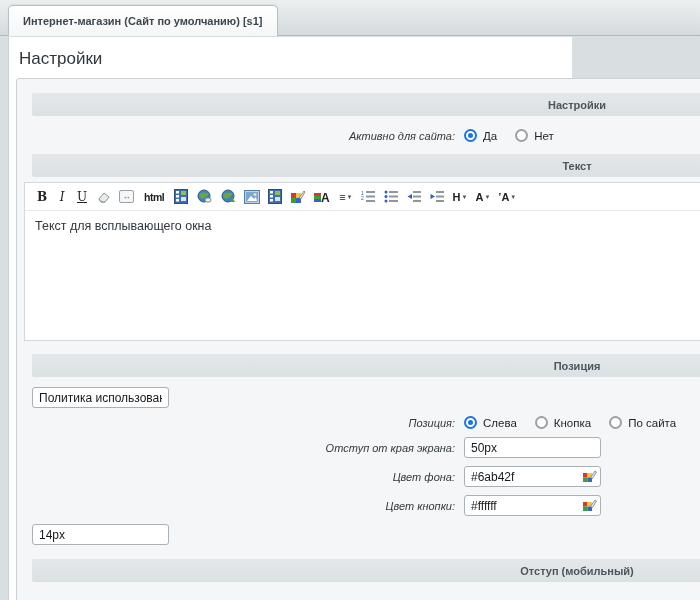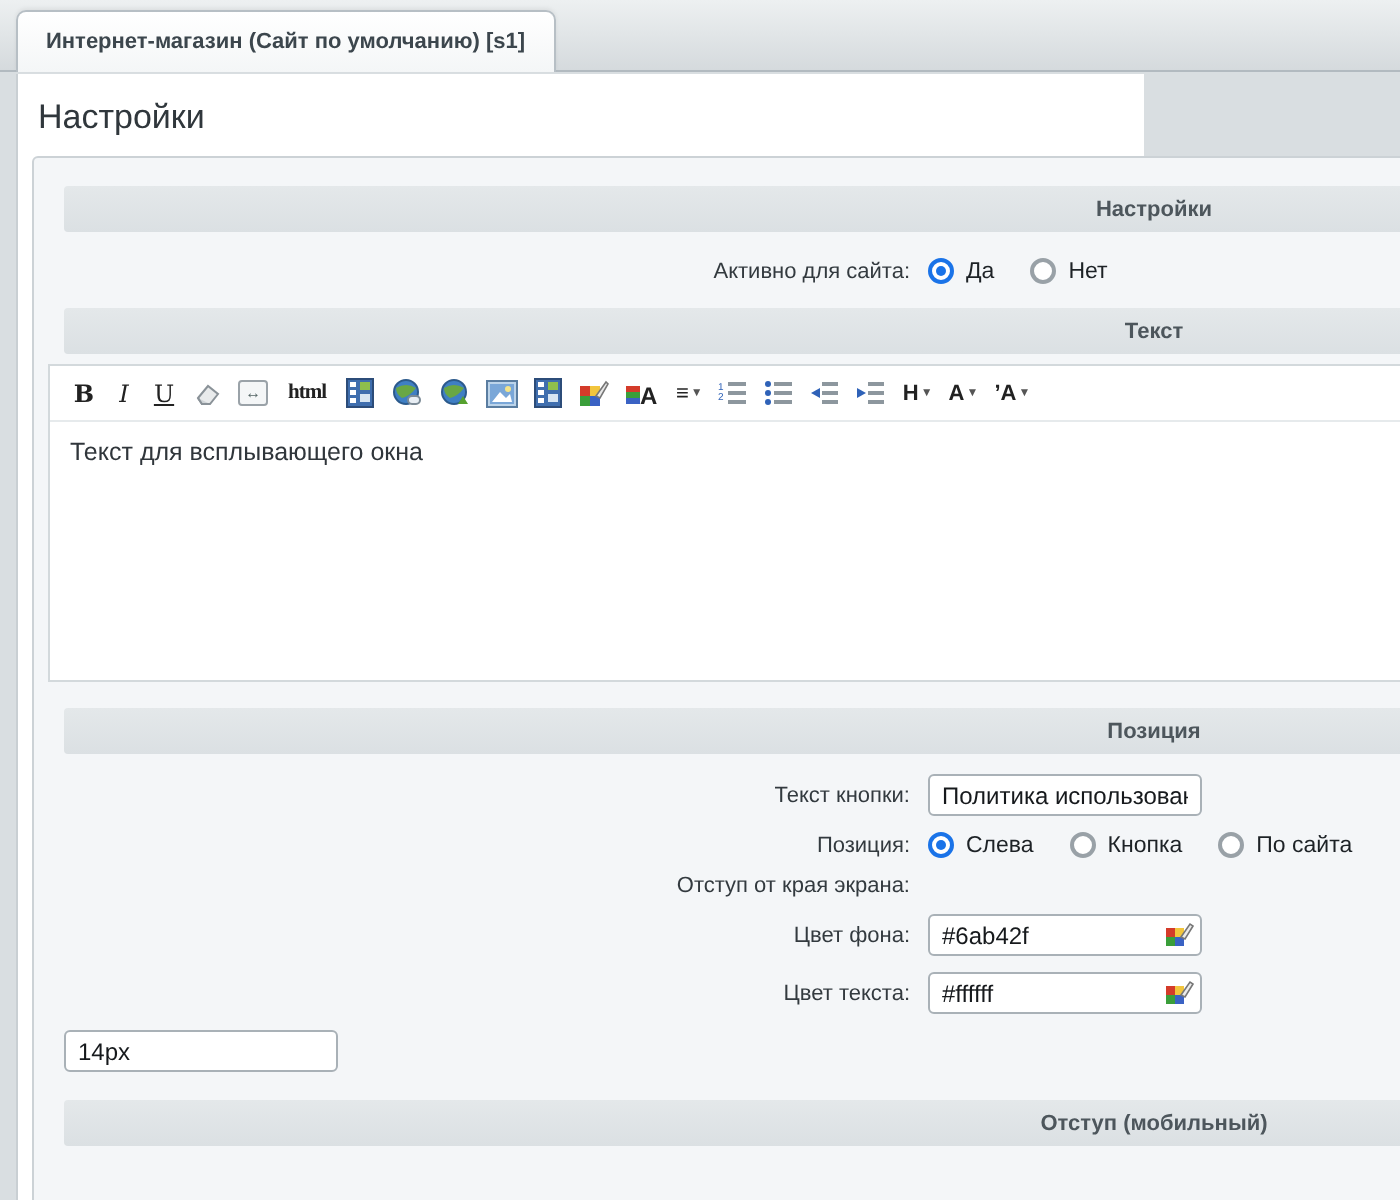--- a/index.html
+++ b/index.html
@@ -44,21 +44,21 @@
     height:23px; width:1090px;
     background:linear-gradient(#e4e8ea,#dbe0e3);
     border-radius:2px;
     display:flex; align-items:center; justify-content:center;
     font-size:11px; font-weight:bold; color:#4d565c;
   }
   
   .row { display:flex; align-items:center; width:1090px; }
   .row .lbl {
     width:432px; text-align:right; padding-right:9px;
-    font-size:11px; color:#333a3f; flex:none;
+    font-size:11px; color:#333a3f; flex:none;font-style:italic;
   }
   .row .val { display:flex; align-items:center; }
   .row-active { padding:13px 0 12px 0; }
   .mt10{margin-top:10px} .mt8{margin-top:8px} .mt14{margin-top:14px}
   
   .radio { width:13px; height:13px; border-radius:50%; display:inline-block; position:relative; flex:none; background:#fff; }
   .radio.unchecked { border:2px solid #99a1a7; }
   .radio.checked { border:2px solid #1a73e8; }
   .radio.checked::after { content:""; position:absolute; inset:2px; border-radius:50%; background:#1a73e8; }
   .radio-label { font-size:11.5px; color:#1d2226; margin:0 18px 0 6px;text-align:right; }
@@ -75,21 +75,21 @@
     margin-left:-8px; margin-top:5px; width:1098px;
     background:#fff; border:1px solid #d3d9dc;
   }
   .toolbar {
     height:28px; display:flex; align-items:center; gap:8px;
     padding:0 4px 0 11px; background:#fff; border-bottom:1px solid #e6eaec;
   }
   .tb { display:inline-flex; align-items:center; justify-content:center; height:16px; cursor:pointer; flex:none; }
   .tb-letter { font-family:"DejaVu Serif", serif; font-size:12px; color:#222; width:12px; }
   .tb-b{font-weight:bold} .tb-i{font-style:italic} .tb-u{text-decoration:underline}
-  .tb-html { font-family:Liberation Serif, serif; font-size:10.5px; font-weight:bold; color:#222; letter-spacing:-.5px; margin:4px 2px; }
+  .tb-html { font-family:Liberation Sans, sans-serif; font-size:10.5px; font-weight:bold; color:#222; letter-spacing:-.5px; margin:4px 2px; }
   .tb-code { width:15px; height:13px; border:1px solid #9aa2a8; border-radius:2px; font-size:8px; color:#566; background:#f4f6f7; }
   .tb-txt { font-family:"Liberation Sans",sans-serif; font-size:11px; font-weight:bold; color:#222; }
   .caret { font-size:6px; color:#555; margin-left:1px; }
   .ed-body { height:129px; padding:8px 10px; font-size:12.5px; color:#30363b; }
   .gap13 { height:13px; }
 </style>
 </head>
 <body>
 
 <div class="tab-strip">
@@ -249,21 +249,20 @@
         <div class="ed-body">Текст для всплывающего окна</div>
       </div>
 
       <div class="gap13"></div>
 
       <div class="section-header">
         <span>Позиция</span>
       </div>
 
       <div class="row mt10">
-        <div class="lbl">Текст кнопки:</div>
         <div class="val">
             <span class="inp-wrap">
           <input class="txt-input" value="Политика использования" style="">
         </span>
           </div>
       </div>
 
       <div class="row mt8">
         <div class="lbl">Позиция:</div>
         <div class="val">
@@ -271,20 +270,25 @@
           <span class="radio-label">Слева</span>
           <span class="radio unchecked"></span>
           <span class="radio-label">Кнопка</span>
           <span class="radio unchecked"></span>
           <span class="radio-label">По сайта</span>
         </div>
       </div>
 
       <div class="row mt8">
         <div class="lbl">Отступ от края экрана:</div>
+        <div class="val">
+            <span class="inp-wrap">
+          <input class="txt-input" value="50px" style="">
+        </span>
+          </div>
       </div>
 
       <div class="row mt8">
         <div class="lbl">Цвет фона:</div>
         <div class="val">
             <span class="inp-wrap">
           <input class="txt-input" value="#6ab42f" style="">
           <span class="picker-btn">
             <svg width="15" height="15">
                   <rect x="1" y="4" width="4.5" height="4.5" fill="#d43b2a"></rect>
@@ -292,21 +296,21 @@
                   <rect x="1" y="8.5" width="4.5" height="4.5" fill="#3a9e3a"></rect>
                   <rect x="5.5" y="8.5" width="4.5" height="4.5" fill="#3a62c4"></rect>
                   <path d="M8.5 8.5 L13 2 L14.5 3 L10.5 9.5 Z" fill="#ececec" stroke="#777" stroke-width="0.8"></path>
                 </svg>
           </span>
         </span>
           </div>
       </div>
 
       <div class="row mt8">
-        <div class="lbl">Цвет текста:</div>
+        <div class="lbl">Цвет кнопки:</div>
         <div class="val">
             <span class="inp-wrap">
           <input class="txt-input" value="#ffffff" style="">
           <span class="picker-btn">
             <svg width="15" height="15">
                   <rect x="1" y="4" width="4.5" height="4.5" fill="#d43b2a"></rect>
                   <rect x="5.5" y="4" width="4.5" height="4.5" fill="#f2c53d"></rect>
                   <rect x="1" y="8.5" width="4.5" height="4.5" fill="#3a9e3a"></rect>
                   <rect x="5.5" y="8.5" width="4.5" height="4.5" fill="#3a62c4"></rect>
                   <path d="M8.5 8.5 L13 2 L14.5 3 L10.5 9.5 Z" fill="#ececec" stroke="#777" stroke-width="0.8"></path>

